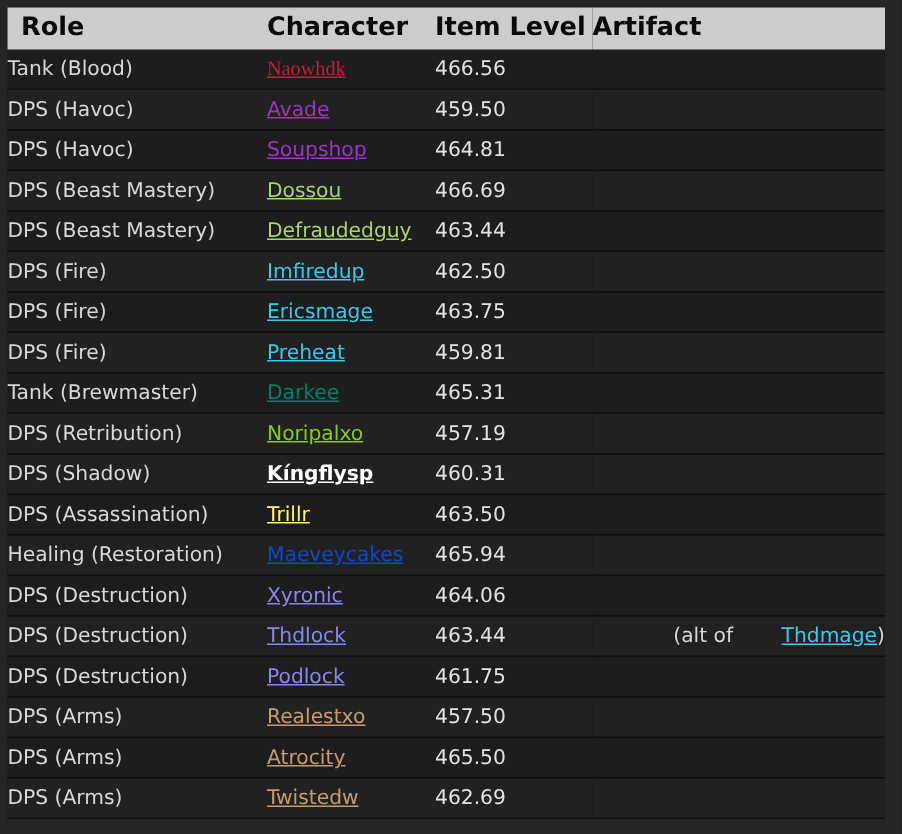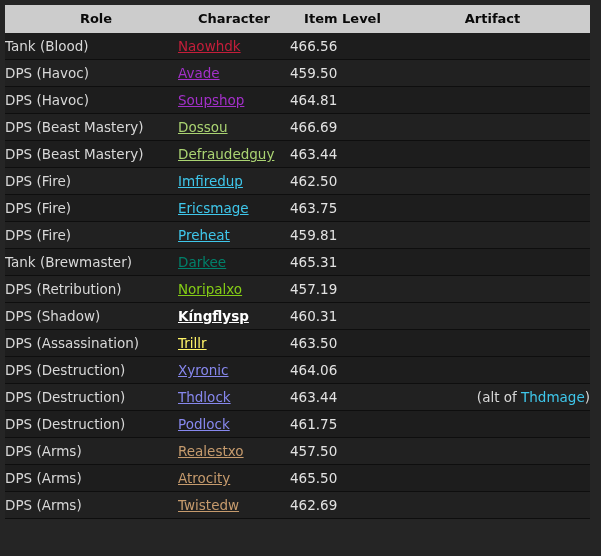--- a/index.html
+++ b/index.html
@@ -27,22 +27,22 @@
     width: 576px;
     border-collapse: collapse;
     table-layout: fixed;
     background: #1b1b1b;
   }
 
   .roster-table thead th {
     background: #cccccc;
     color: #0a0a0a;
     font-weight: bold;
-    font-size: 13px;
-    text-align: center;
+    font-size: 17px;
+    text-align: left;
     padding: 5px 0 6px 0;
     height: 17px;
     line-height: 17px;
     white-space: nowrap;
   }
 
   .col-role     { width: 164px; padding-left: 9px !important; }
   .col-char     { width: 112px; }
   .col-ilvl     { width: 105px; }
   .col-artifact { width: 195px; }
@@ -74,25 +74,27 @@
     text-align: right;
     padding-right: 6px;
     font-size: 13px;
   }
 
   .char-link {
     text-decoration: underline;
     cursor: pointer;
   }
   .note-link {
+    text-decoration: underline;
     cursor: pointer;
+    margin-left: 28px;
   }
 
   
-  .c-deathknight  { color: #C41E3A; }
+  .c-deathknight  { color: #C41E3A; font-family: Liberation Serif, serif; }
   .c-demonhunter  { color: #A330C9; }
   .c-hunter       { color: #AAD372; }
   .c-mage         { color: #3FC7EB; }
   .c-monk         { color: #00806A; text-align: center; }
   .c-paladin      { color: #84cc16; }
   .c-priest       { color: #FFFFFF; font-weight: bold; margin-top: 32px; }
   .c-rogue        { color: #FFF468; }
   .c-shaman       { color: #0C48CC; }
   .c-warlock      { color: #8788EE; margin-top: 12px; }
   .c-warrior      { color: #C69B6D; }
@@ -176,20 +178,26 @@
           <td class="character"><span class="char-link c-priest">Kíngflysp</span></td>
           <td class="ilvl">460.31</td>
           <td class="artifact"></td>
         </tr>
         <tr>
           <td class="role">DPS (Assassination)</td>
           <td class="character"><span class="char-link c-rogue">Trillr</span></td>
           <td class="ilvl">463.50</td>
           <td class="artifact"></td>
         </tr>
+        <tr class="alt">
+          <td class="role">Healing (Restoration)</td>
+          <td class="character"><span class="char-link c-shaman">Maeveycakes</span></td>
+          <td class="ilvl">465.94</td>
+          <td class="artifact"></td>
+        </tr>
         <tr>
           <td class="role">DPS (Destruction)</td>
           <td class="character"><span class="char-link c-warlock">Xyronic</span></td>
           <td class="ilvl">464.06</td>
           <td class="artifact"></td>
         </tr>
         <tr class="alt">
           <td class="role">DPS (Destruction)</td>
           <td class="character"><span class="char-link c-warlock">Thdlock</span></td>
           <td class="ilvl">463.44</td>

